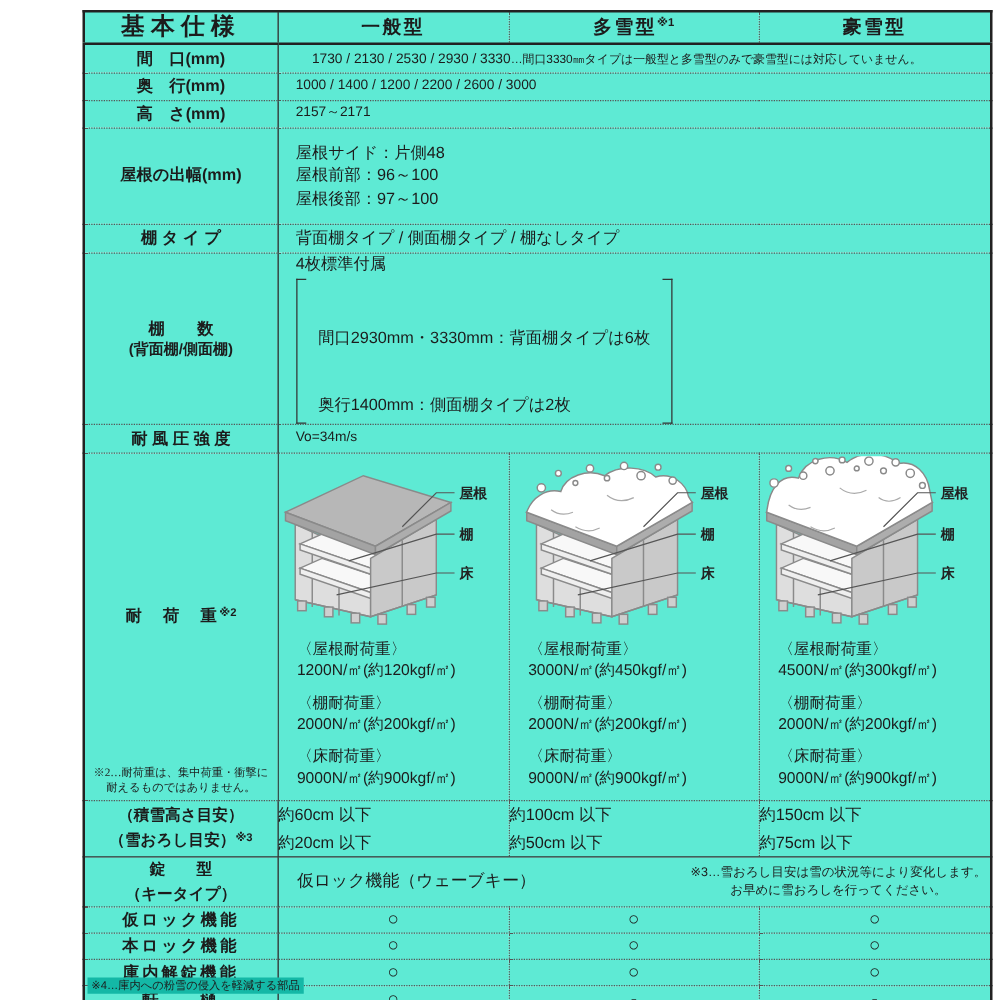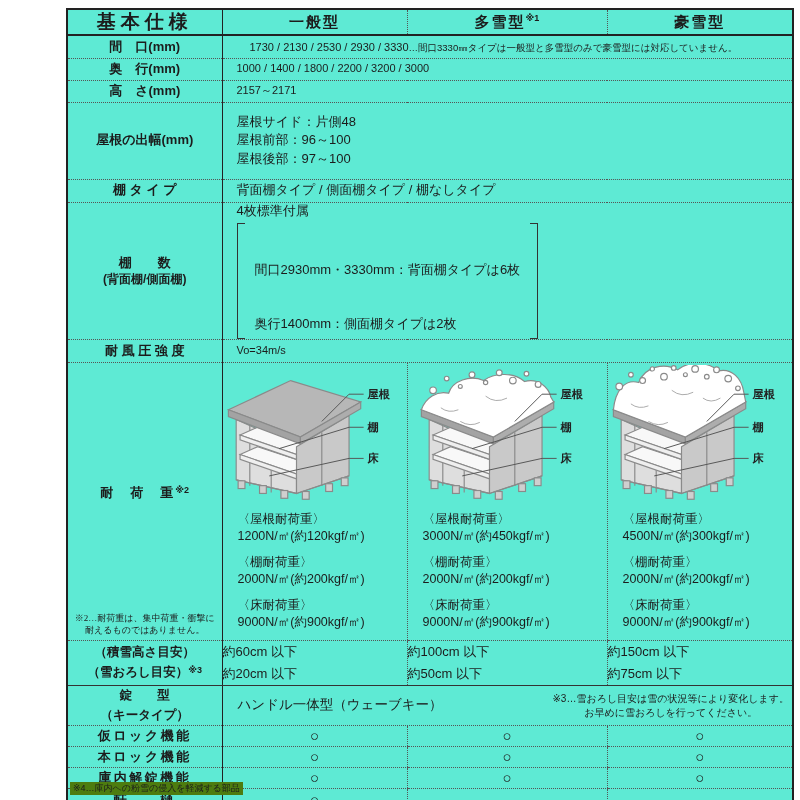--- a/index.html
+++ b/index.html
@@ -42,21 +42,21 @@
   .snowcell{font-size:13px;}
   .snowcell div{padding:3px 0;}
   .snowlbl div{padding:2px 0;font-size:12.5px;}
   .lockcell{display:flex;align-items:center;justify-content:space-between;height:100%;}
   .lockval{padding-left:15px;font-size:13.5px;}
   .locknote{text-align:center;font-size:10px;line-height:1.35;padding-right:3px;font-weight:400;}
   .feat{letter-spacing:2.5px;}
   .mark{text-align:center;font-size:15px;}
   .mark .sub{font-size:12px;display:block;line-height:1.1;padding-bottom:2px;}
   .mark .dash-top{display:block;line-height:1.0;font-size:13px;}
-  .footer-note{position:absolute;left:70px;top:782px;background:#4d7c0f;
+  .footer-note{position:absolute;left:70px;top:782px;background:#14b8a6;
                padding:0 3px;font-size:9px;color:#1c1c1c;}
   svg.shed text{font-size:11.5px;fill:#222;font-weight:600;
                 font-family:"Liberation Sans","DejaVu Sans",sans-serif;}
   .hidden-defs{position:absolute;width:0;height:0;overflow:hidden;}
 </style>
 </head>
 <body>
 
 <div class="canvas">
 
@@ -142,21 +142,21 @@
 
     <tr style="height:23px">
       <td class="lbl">間　口(mm)</td>
       <td class="val" colspan="3">
         <span class="bignum">1730 / 2130 / 2530 / 2930 / 3330</span><span class="inline-note">…間口3330㎜タイプは一般型と多雪型のみで豪雪型には対応していません。</span>
       </td>
     </tr>
 
     <tr style="height:22px">
       <td class="lbl">奥　行(mm)</td>
-      <td class="val bignum" colspan="3">1000 / 1400 / 1800 / 2200 / 3200 / 3000</td>
+      <td class="val bignum" colspan="3">1000 / 1400 / 1200 / 2200 / 2600 / 3000</td>
     </tr>
 
     <tr style="height:22px">
       <td class="lbl">高　さ(mm)</td>
       <td class="val bignum" colspan="3">2157～2171</td>
     </tr>
 
     <tr style="height:77px">
       <td class="lbl">屋根の出幅(mm)</td>
       <td class="val multiline" colspan="3">
@@ -294,21 +294,21 @@
       </td>
     </tr>
 
     <tr style="height:39px">
       <td class="lbl snowlbl">
         <div>錠　　型</div>
         <div>（キータイプ）</div>
       </td>
       <td colspan="3">
         <div class="lockcell">
-          <span class="lockval">ハンドル一体型（ウェーブキー）</span>
+          <span class="lockval">仮ロック機能（ウェーブキー）</span>
           <div class="locknote">
             <div>※3…雪おろし目安は雪の状況等により変化します。</div>
             <div>お早めに雪おろしを行ってください。</div>
           </div>
         </div>
       </td>
     </tr>
 
     <tr style="height:21px">
       <td class="lbl feat">仮ロック機能</td>

